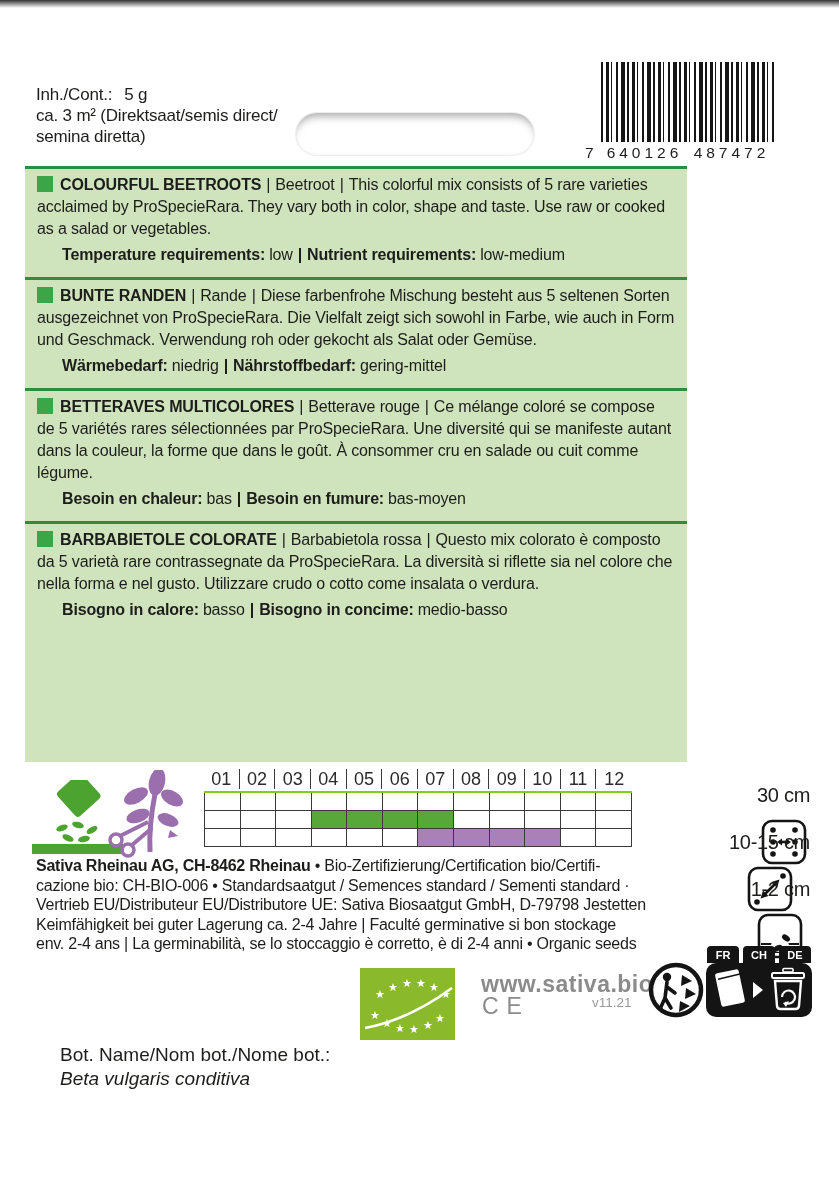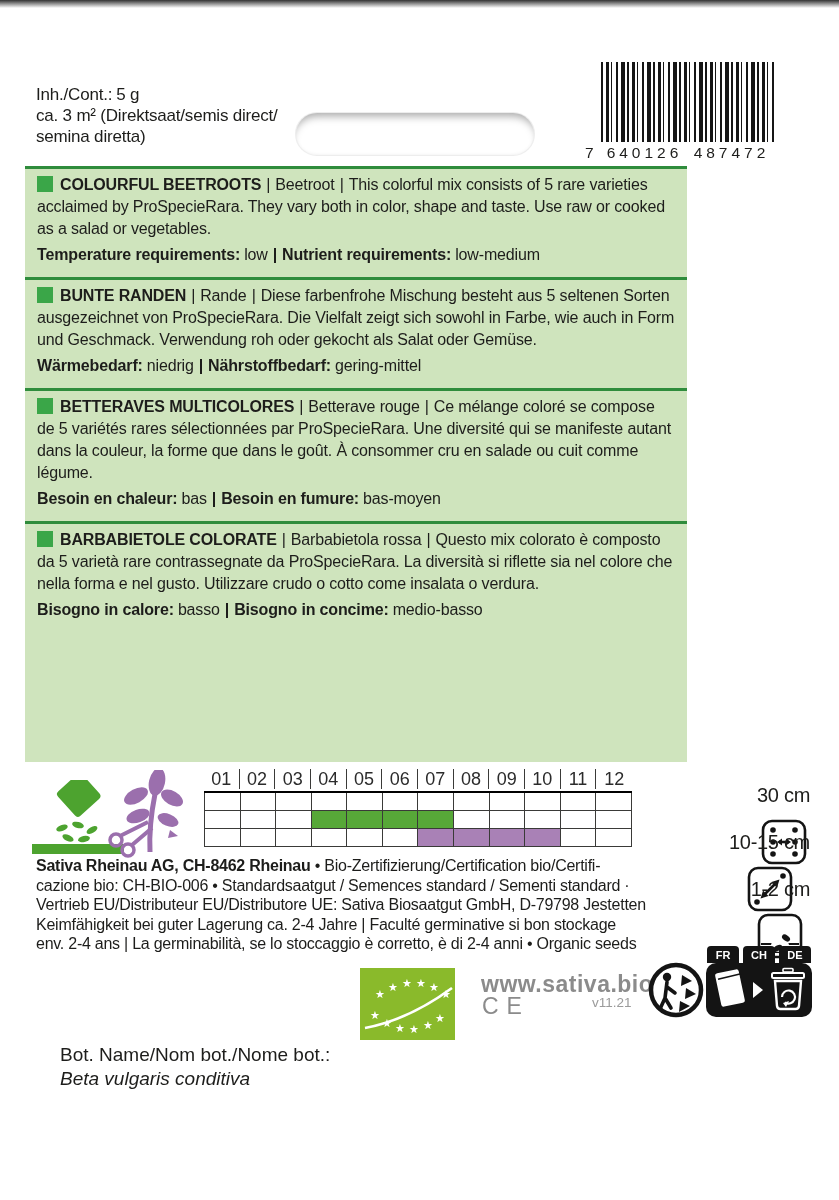--- a/index.html
+++ b/index.html
@@ -5,21 +5,21 @@
   * { margin:0; padding:0; box-sizing:border-box; }
   html,body { background:#fff; }
   body { font-family:"Liberation Sans", sans-serif; color:#1d1d1b; }
   #sheet { position:relative; width:839px; height:1200px; background:#fff; overflow:hidden; }
 
   .top-edge { position:absolute; top:0; left:0; right:0; height:8px;
     background:linear-gradient(to bottom, rgba(15,15,15,.85), rgba(15,15,15,0)); }
 
   
   .content-info { position:absolute; left:36px; top:84px; font-size:17px; line-height:21px; letter-spacing:-0.2px; }
-  .content-info .qty { margin-left:4px; }
+  .content-info .qty { margin-left:12px; }
 
   
   .hang-slot { position:absolute; left:295px; top:112px; width:240px; height:44px; border-radius:22px;
     background:#fff; border:1px solid rgba(0,0,0,.07);
     box-shadow: inset 0 8px 9px -5px rgba(0,0,0,.35), inset 0 -2px 4px -3px rgba(0,0,0,.12); }
 
   
   .barcode { position:absolute; left:585px; top:62px; width:190px; }
   .bars { margin-left:16px; height:80px;
     background:repeating-linear-gradient(90deg,
@@ -29,28 +29,28 @@
   .barcode-digits { display:flex; margin-top:2px; font-size:15.5px; }
   .barcode-digits .prefix { width:16px; }
   .barcode-digits .grp { flex:1; text-align:center; letter-spacing:4px; }
 
   
   .panel { position:absolute; left:25px; top:166px; width:662px; height:596px; background:#cfe4bd; }
   .lang-section { border-top:3px solid #2f8c3c; padding:5px 12px 11px 12px;
     font-size:16px; line-height:22px; letter-spacing:-0.15px; }
   .bullet { display:inline-block; width:16px; height:16px; background:#3aa648; margin-right:7px; vertical-align:-2px; }
   .pipe { margin:0 5px; }
-  .req-line { margin-top:4px; }
+  .req-line { margin-top:4px;margin-left:25px; }
   .req-line .val { margin-left:4px; }
   b { font-weight:700; }
 
   
   .cal { position:absolute; left:204px; top:766px; width:428px; }
   .cal-head { display:grid; grid-template-columns:repeat(12,1fr); height:27px; align-items:center;
-    border-bottom:2px solid #000000; font-size:18px; color:#2b2b2b; }
+    border-bottom:2px solid #84cc16; font-size:18px; color:#2b2b2b; }
   .cal-head div { text-align:center; height:20px; line-height:20px; border-right:1.5px solid #3a3a38; }
   .cal-head div:last-child { border-right:none; }
   .cal-grid { display:grid; grid-template-columns:repeat(12,1fr); border-left:1.5px solid #3a3a38; }
   .cal-grid div { height:18px; border-right:1.5px solid #3a3a38; border-bottom:1.5px solid #3a3a38; }
 
   .sow-icon { position:absolute; left:32px; top:780px; }
   .harvest-icon { position:absolute; left:100px; top:770px; }
 
   
   .spacing-row { position:absolute; right:29px; display:flex; align-items:center; gap:12px;flex-direction:column; }

